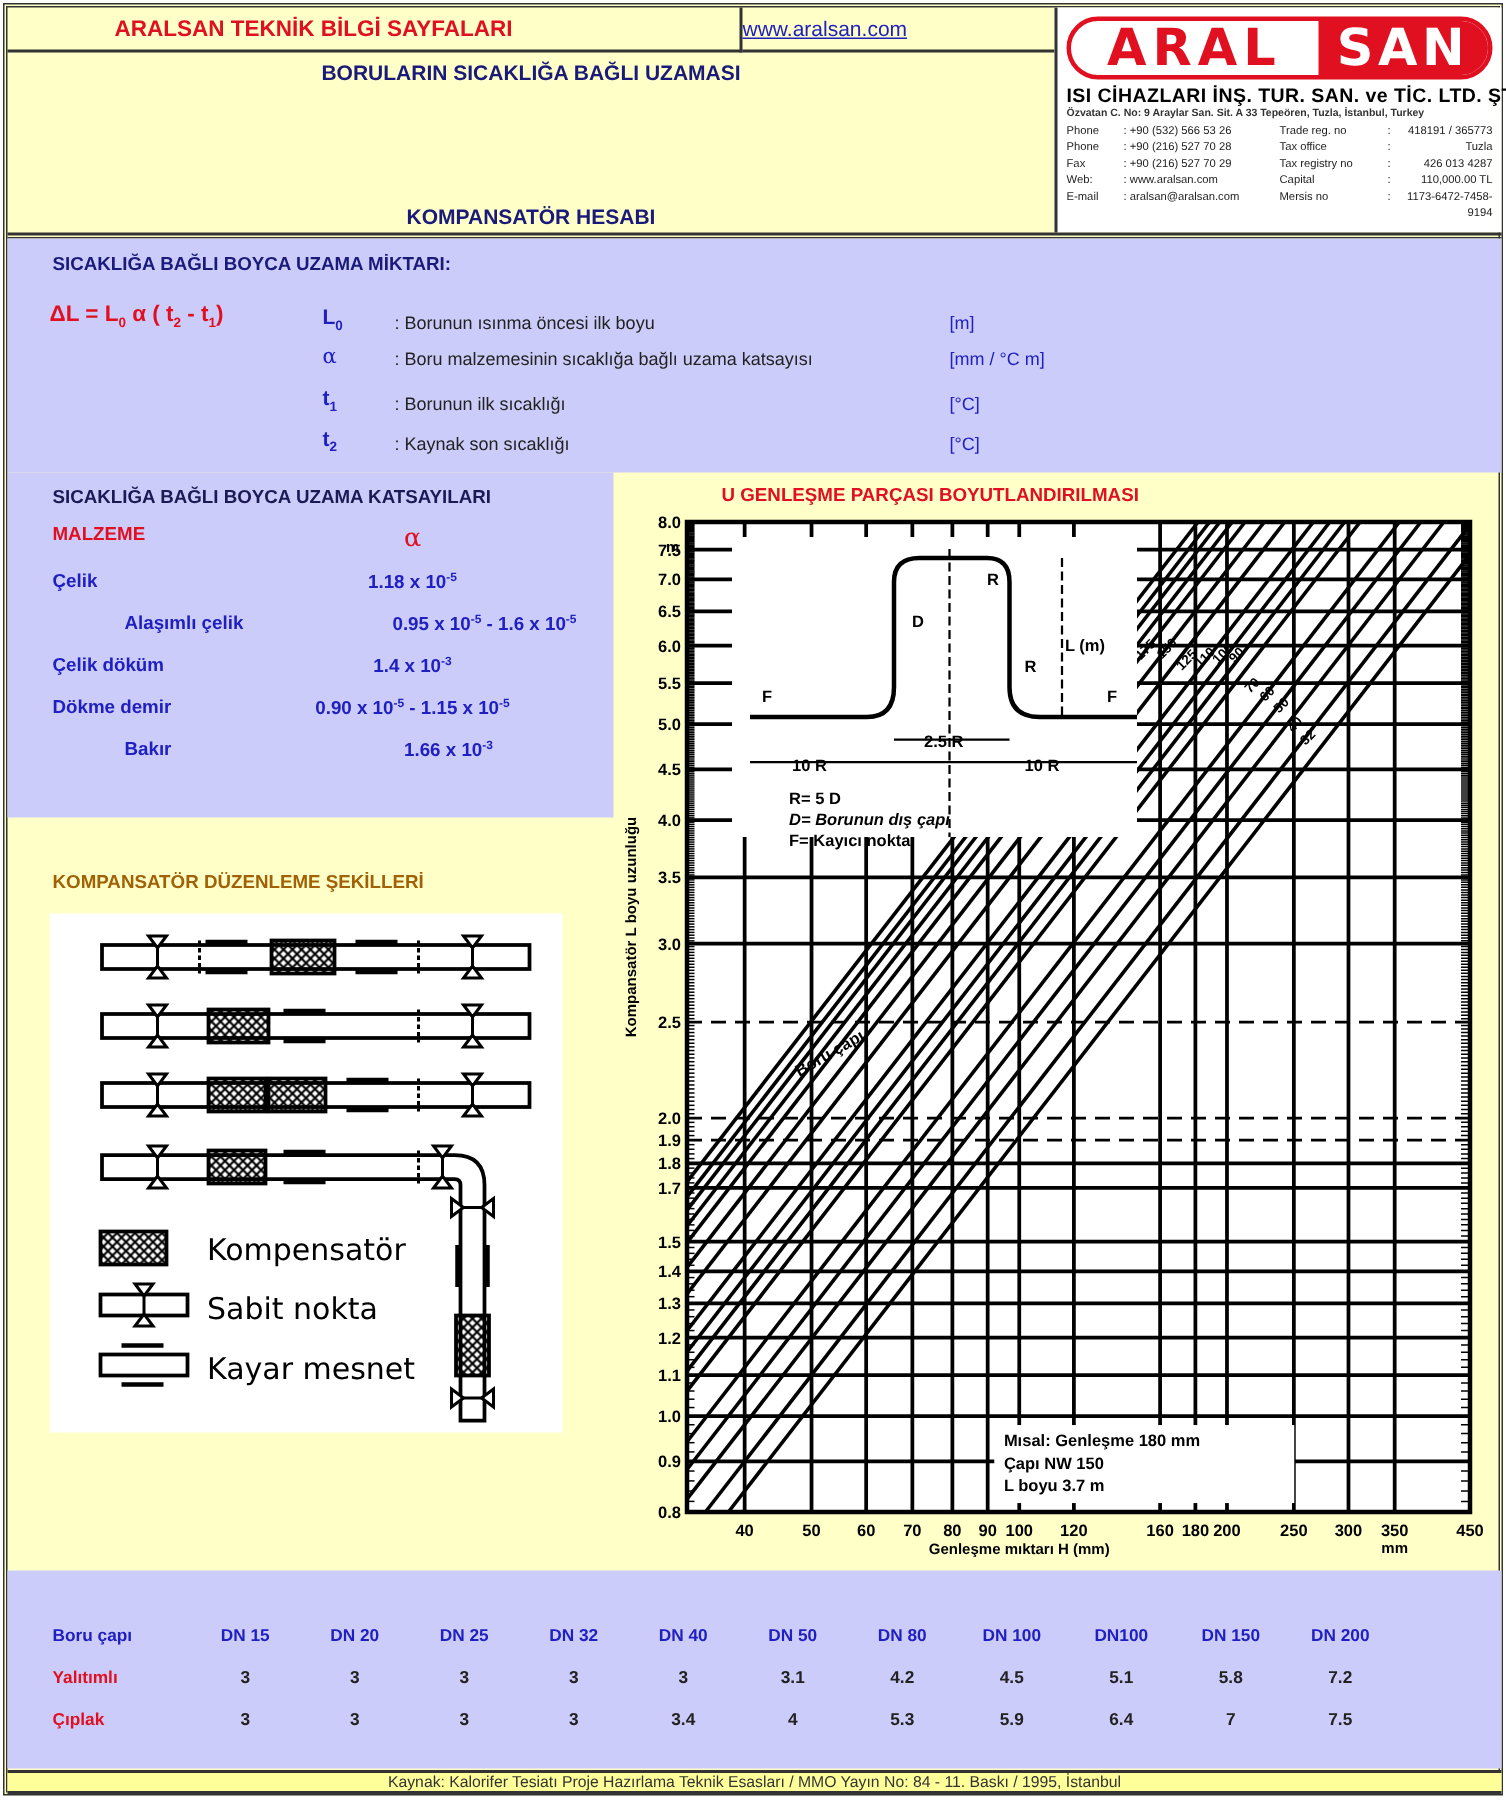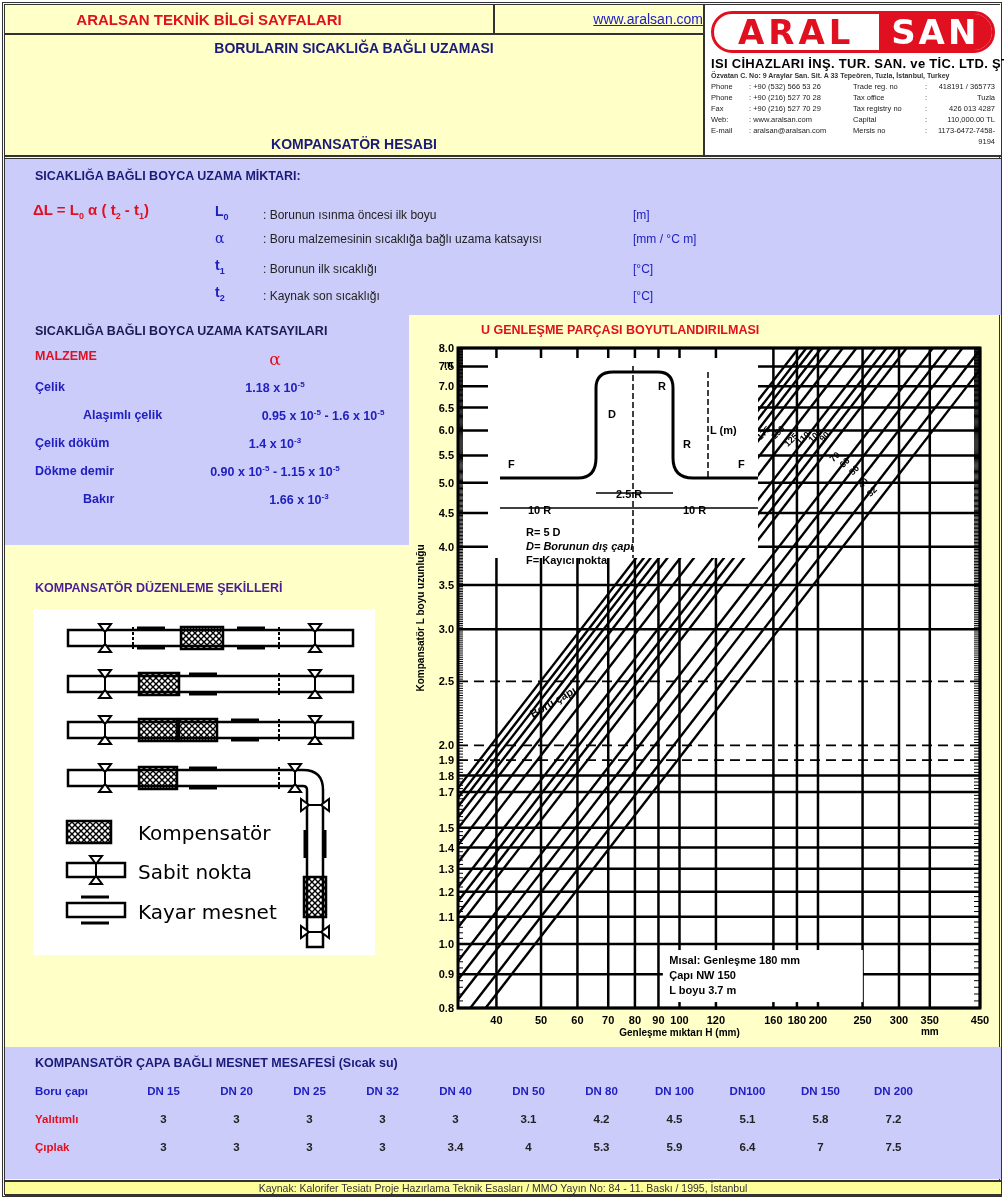--- a/index.html
+++ b/index.html
@@ -1,21 +1,21 @@
 <!DOCTYPE html>
 <html><head>
 <meta charset="utf-8">
 <style>
   * { box-sizing: border-box; margin: 0; padding: 0; }
   body { width: 1004px; height: 1200px; background: #ffffff; font-family: "Liberation Sans", sans-serif; position: relative; overflow: hidden; }
   .frame { position: absolute; left: 2px; top: 2px; width: 1000px; height: 1195px; border: 3px double #333; background: #ffffc8; }
   
   .hdr-left-top { position: absolute; left: 0; top: 0; width: 490px; height: 30px; border-right: 2px solid #333; border-bottom: 2px solid #333; display:flex; align-items:center; justify-content:center; }
   .hdr-left-top span { color: #e01020; font-weight: bold; font-size: 15px; margin-left: -80px; }
-  .hdr-url { position: absolute; left: 490px; top: 0; width: 208px; height: 30px; border-bottom: 2px solid #333; display:flex; align-items:center; justify-content:flex-end; }
+  .hdr-url { position: absolute; left: 490px; top: 0; width: 208px; height: 30px; border-bottom: 2px solid #333; display:flex; align-items:center; justify-content:flex-start; }
   .hdr-url a { color: #2020c0; text-decoration: underline; font-size: 14px; }
   .hdr-title { position: absolute; left: 0; top: 32px; width: 698px; height: 118px; display:flex; flex-direction:column; align-items:center; justify-content:space-between; color: #1a1a7a; font-weight: bold; font-size: 14px; line-height: 22px; }
   .hdr-logo { position: absolute; left: 698px; top: 0; width: 298px; height: 150px; border-left: 2px solid #333; background: #fff; padding: 6px 6px 0 6px; }
   .logo-pill { height: 42px; border: 3px solid #e01020; border-radius: 22px; display:flex; overflow:hidden; }
   .logo-pill .a { flex: 1.45; color: #e01020; font-weight: 900; font-size: 34px; letter-spacing: 4px; display:flex; align-items:center; justify-content:center; font-family: "DejaVu Sans", sans-serif; }
   .logo-pill .b { flex: 1; background: #e01020; color: #fff; font-weight: 900; font-size: 34px; letter-spacing: 3px; display:flex; align-items:center; justify-content:center; font-family: "DejaVu Sans", sans-serif; }
   .company { font-weight: bold; font-size: 13px; margin-top: 3px; letter-spacing: 0.3px; white-space: nowrap; }
   .address { font-size: 7px; font-weight: bold; color: #333; white-space: nowrap; margin-top: 1px; }
   .contact { display:grid; grid-template-columns: 38px 104px 72px 10px 1fr; font-size: 7.5px; color:#222; line-height: 11px; margin-top: 2px; }
   .contact .r { text-align: right; }
@@ -32,21 +32,21 @@
   .var-row .sym sub { font-size: 9px; }
   .var-row .desc { width: 370px; }
   .var-row .unit { color: #2020c0; }
   .mat-row { position: absolute; left: 30px; width: 340px; display:flex; font-size: 12.5px; font-weight: bold; }
   .mat-row .name { width: 140px; color: #2020c0; }
   .mat-row .val { flex: 1; text-align: center; color: #2020c0; }
   .mat-row sup { font-size: 8px; }
   .mat-head .name { color: #e01020; }
   .mat-head .val { color: #e01020; font-family: "DejaVu Serif", serif; font-size: 17px; font-weight: normal; }
   
-  .arr-title { position:absolute; left: 30px; top: 576px; font-size: 12.5px; font-weight: bold; color: #4c1d95; }
+  .arr-title { position:absolute; left: 30px; top: 576px; font-size: 12.5px; font-weight: bold; color: #a16207; }
   .arr-box { position: absolute; left: 28px; top: 604px; width: 342px; height: 346px; background: #fff; }
   
   .chart-title { position:absolute; left: 476px; top: 318px; color: #e01020; font-size: 12.5px; font-weight: bold; }
   .chart-svg { position:absolute; left: 405px; top: 335px; }
   
   .sec3 { left: 0; top: 1042px; width: 996px; height: 132px; }
   .tbl-row { position:absolute; left: 30px; display:flex; font-size: 11.5px; font-weight: bold; }
   .tbl-row .lbl { width: 92px; }
   .tbl-row .cell { width: 73px; text-align: center; }
   .tbl-head .lbl, .tbl-head .cell { color: #2020c0; }
@@ -1114,21 +1114,20 @@
     <text id="serieslabel" font-size="11" font-weight="bold" font-family="Liberation Sans, sans-serif" x="122.86010051289237" y="378.0404220720266" transform="rotate(-30 122.86010051289237 378.0404220720266)">Boru çapı</text>
     <g id="example">
         <rect x="252.84115747124207" y="610.0393914146828" width="200" height="52" fill="#fff"></rect>
         <text x="259.25209007813896" y="624.0393914146828" font-size="11" font-weight="bold" font-family="Liberation Sans, sans-serif">Mısal: Genleşme 180 mm</text>
         <text x="259.25209007813896" y="639.0393914146828" font-size="11" font-weight="bold" font-family="Liberation Sans, sans-serif">Çapı NW 150</text>
         <text x="259.25209007813896" y="654.0393914146828" font-size="11" font-weight="bold" font-family="Liberation Sans, sans-serif">L boyu 3.7 m</text>
       </g>
   </svg>
 
   <div class="lav sec3">
-    <div class="sec-title" style="left:30px;top:9px;">KOMPANSATÖR ÇAPA BAĞLI MESNET MESAFESİ (Sıcak su)</div>
     <div class="tbl-row tbl-head" style="top:38px;" id="tblhead">
       <span class="lbl">Boru çapı</span>
     <span class="cell">DN 15</span>
         <span class="cell">DN 20</span>
         <span class="cell">DN 25</span>
         <span class="cell">DN 32</span>
         <span class="cell">DN 40</span>
         <span class="cell">DN 50</span>
         <span class="cell">DN 80</span>
         <span class="cell">DN 100</span>

